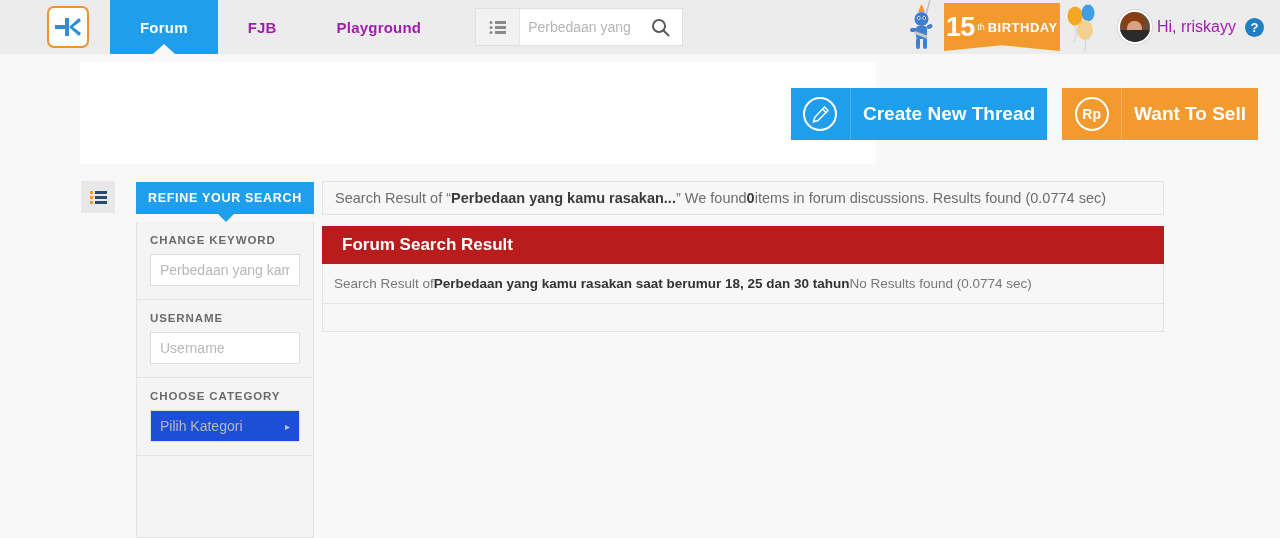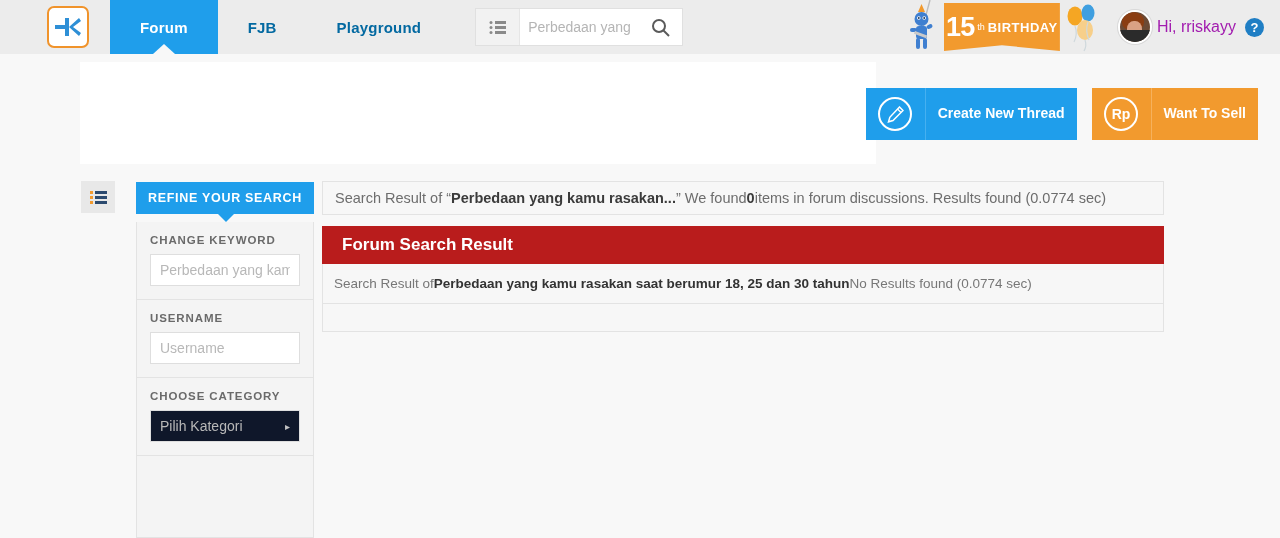--- a/index.html
+++ b/index.html
@@ -24,21 +24,21 @@
   }
   .logo{
     width:42px; height:42px; border:2px solid #f0932b; border-radius:7px;
     background:#ffffff; display:flex; align-items:center; justify-content:center;
   }
   .nav{ display:flex; align-items:stretch; margin-left:8px; }
   .nav-item{
     position:relative;
     display:flex; align-items:center; justify-content:center;
     padding:0 30px;
-    font-size:15px; color:#0369a1; font-weight:bold;
+    font-size:15px; color:#a21caf; font-weight:bold;
     cursor:pointer; letter-spacing:.2px;
   }
   .nav-item.active{ background:#1f9eeb; color:#ffffff; }
   .nav-item.active:after{
     content:""; position:absolute; left:50%; bottom:0; transform:translateX(-50%);
     width:0;height:0;border-left:11px solid transparent;border-right:11px solid transparent;
     border-bottom:10px solid #f8f8f8;
   }
   .search-wrap{
     align-self:center; margin-left:14px;
@@ -101,21 +101,21 @@
   }
   .act{
     display:flex; align-items:stretch; height:52px; cursor:pointer;
     color:#ffffff;
   }
   .act .ic{
     width:60px; display:flex; align-items:center; justify-content:center;
   }
   .act .lb{
     display:flex; align-items:center; padding:0 12px;
-    font-size:14px; font-weight:bold; line-height:1.1; text-align:left;
+    font-size:19px; font-weight:bold; line-height:1.1; text-align:left;
   }
   .act.blue .ic{ background:#1f9eeb; border-right:1px solid #46b0f0; }
   .act.blue .lb{ background:#1f9eeb; }
   .act.orange .ic{ background:#f29a2e; border-right:1px solid #f6b15c; }
   .act.orange .lb{ background:#f29a2e; }
   .circ{
     width:34px;height:34px;border-radius:50%;border:2px solid #ffffff;
     display:flex;align-items:center;justify-content:center;
     font-size:14px;font-weight:bold;color:#fff;
   }
@@ -158,21 +158,21 @@
     font-size:11.5px; font-weight:bold; color:#6a6a6a;
     letter-spacing:.9px; margin-bottom:8px;
   }
   .finput{
     width:100%; height:32px; border:1px solid #dedede; background:#fff;
     padding:0 9px; font-size:14px; color:#666; outline:none;
     font-family:"Liberation Sans", sans-serif;
   }
   .finput::placeholder{ color:#b8b8b8; }
   .fselect{
-    width:100%; height:32px; border:1px solid #dedede; background:#0f172a;
+    width:100%; height:32px; border:1px solid #dedede; background:#1d4ed8;
     display:flex; align-items:center; padding:0 9px;
     font-size:14px; color:#b8b8b8; cursor:pointer; position:relative;
   }
   .fselect .car{ margin-left:auto; color:#c2c2c2; font-size:10px; }
   .fgroup.daterange{ padding-right:5px; }
   .fgroup.daterange .fselect{ width:159px; }
   .fbtn-wrap{ padding:12px; display:flex; justify-content:center; }
 
   
   .panel{ position:absolute; left:322px; top:226px; width:842px; }

